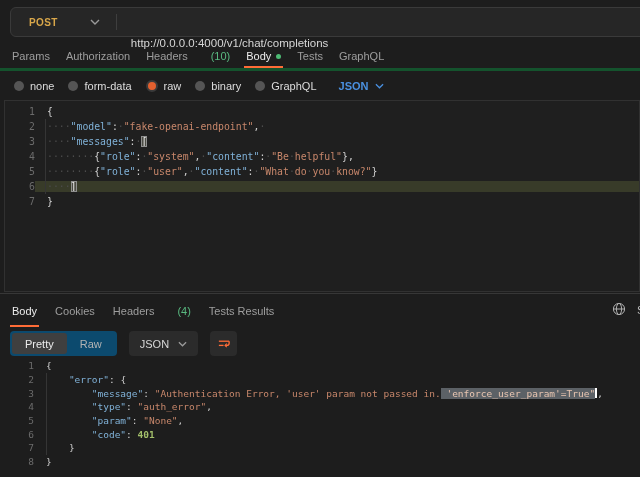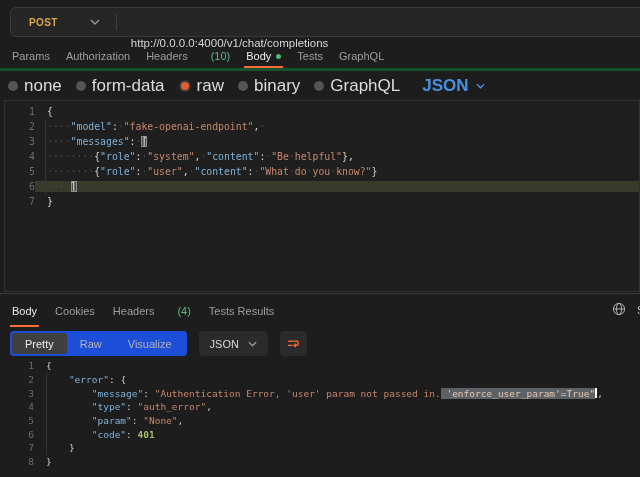--- a/index.html
+++ b/index.html
@@ -32,22 +32,22 @@
   }
   .tab { position:relative; display:flex; align-items:center; gap:5px; height:100%; cursor:default; }
   .tab.active { color:#ececec; }
   .tab.active::after { content:""; position:absolute; left:-2px; right:-2px; bottom:0; height:2px; background:#ff6c37; }
   .tab .count { color:#59b980; margin-left:18px; }
   .green-dot { width:5px; height:5px; border-radius:50%; background:#4dbb74; display:inline-block; }
 
   
   .radio-row {
     position:absolute; top:71px; left:0; right:0; height:29px;
-    display:flex; align-items:center; gap:14px; padding-left:8px;
-    font-size:17px; color:#dcdcdc;
+    display:flex; align-items:center; gap:14px; padding-left:14px;
+    font-size:11px; color:#dcdcdc;
   }
   .radio-item { display:flex; align-items:center; gap:6px; }
   .radio-circle { width:10px; height:10px; border-radius:50%; background:#555555; }
   .radio-item.selected .radio-circle {
     background:#e2602f; border:2px solid #3a3a3a; width:12px; height:12px;
   }
   .lang-link { display:flex; align-items:center; gap:7px; color:#4a90e0; font-weight:bold; margin-left:8px; }
 
   
   .editor {
@@ -86,21 +86,21 @@
     position:absolute; top:297px; left:0; right:0; height:28px;
     display:flex; align-items:center; gap:18px; padding-left:12px;
     font-size:11px; color:#9e9e9e;
   }
   .resp-tabs .tab.active::after { bottom:-2px; }
   .globe-btn { position:absolute; right:14px; top:5px; display:flex; align-items:center; }
   .edge-fragment { position:absolute; right:0; top:7px; width:3px; overflow:hidden; color:#bdbdbd; font-size:11px; }
 
   
   .resp-toolbar { position:absolute; top:331px; left:10px; height:25px; display:flex; gap:8px; align-items:stretch; }
-  .segmented { display:flex; background:#1d4ed8; border-radius:4px; padding:2px; }
+  .segmented { display:flex; background:#0c4a6e; border-radius:4px; padding:2px; }
   .seg-item { padding:3px 13px; color:#b3b3b3; font-size:11px; border-radius:3px; display:flex; align-items:center; }
   .seg-item.active { background:#3f3f3f; color:#ececec; }
   .lang-select {
     background:#2b2b2b; border-radius:4px; display:flex; align-items:center;
     gap:9px; padding:0 11px; color:#d8d8d8; font-size:11px; margin-left:4px;
   }
   .wrap-btn {
     background:#2b2b2b; border-radius:4px; width:27px; display:flex;
     align-items:center; justify-content:center; margin-left:4px;
   }
@@ -229,21 +229,20 @@
         <path d="M1.4 7h11.2"></path>
     </svg>
   </span>
   <span class="edge-fragment">S</span>
 </div>
 
 <div class="resp-toolbar">
   <div class="segmented">
       <div class="seg-item active">Pretty</div>
       <div class="seg-item">Raw</div>
-      <div class="seg-item">Visualize</div>
     </div>
   <div class="lang-select">
     <span>JSON</span>
     <svg width="9" height="6" viewBox="0 0 10 6">
         <path d="M1 1l4 4 4-4" fill="none" stroke="#9a9a9a" stroke-width="1.4"></path>
       </svg>
   </div>
   <div class="wrap-btn">
     <svg width="14" height="12" viewBox="0 0 15 12" fill="none" stroke="#ff6c37" stroke-width="1.4">
       <path d="M2 3h11"></path>

